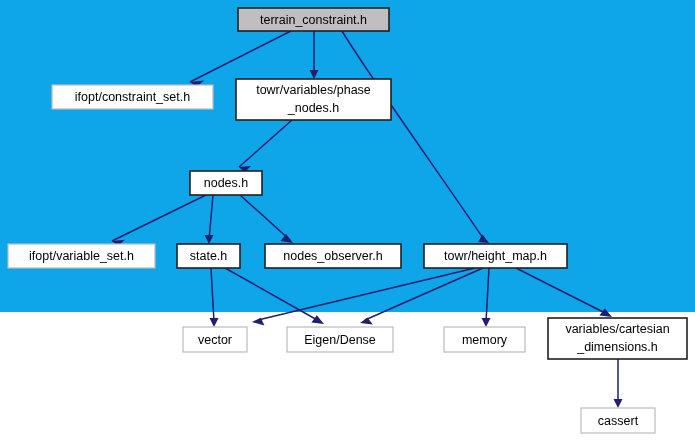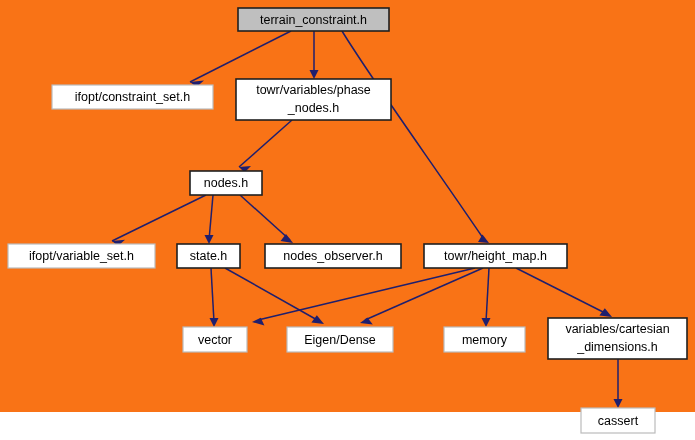--- a/index.html
+++ b/index.html
@@ -9,22 +9,22 @@
   }
   body {
     width: 695px;
     height: 440px;
     overflow: hidden;
     font-family: "Liberation Sans", sans-serif;
   }
   #graph-root {
     position: relative;
     width: 695px;
-    height: 412px;
-    background: #f97316;
+    height: 312px;
+    background: #0ea5e9;
   }
   svg#dep-graph {
     display: block;
     width: 695px;
     height: 440px;
   }
   .node-box {
     fill: #ffffff;
     stroke: #404040;
     stroke-width: 1;

